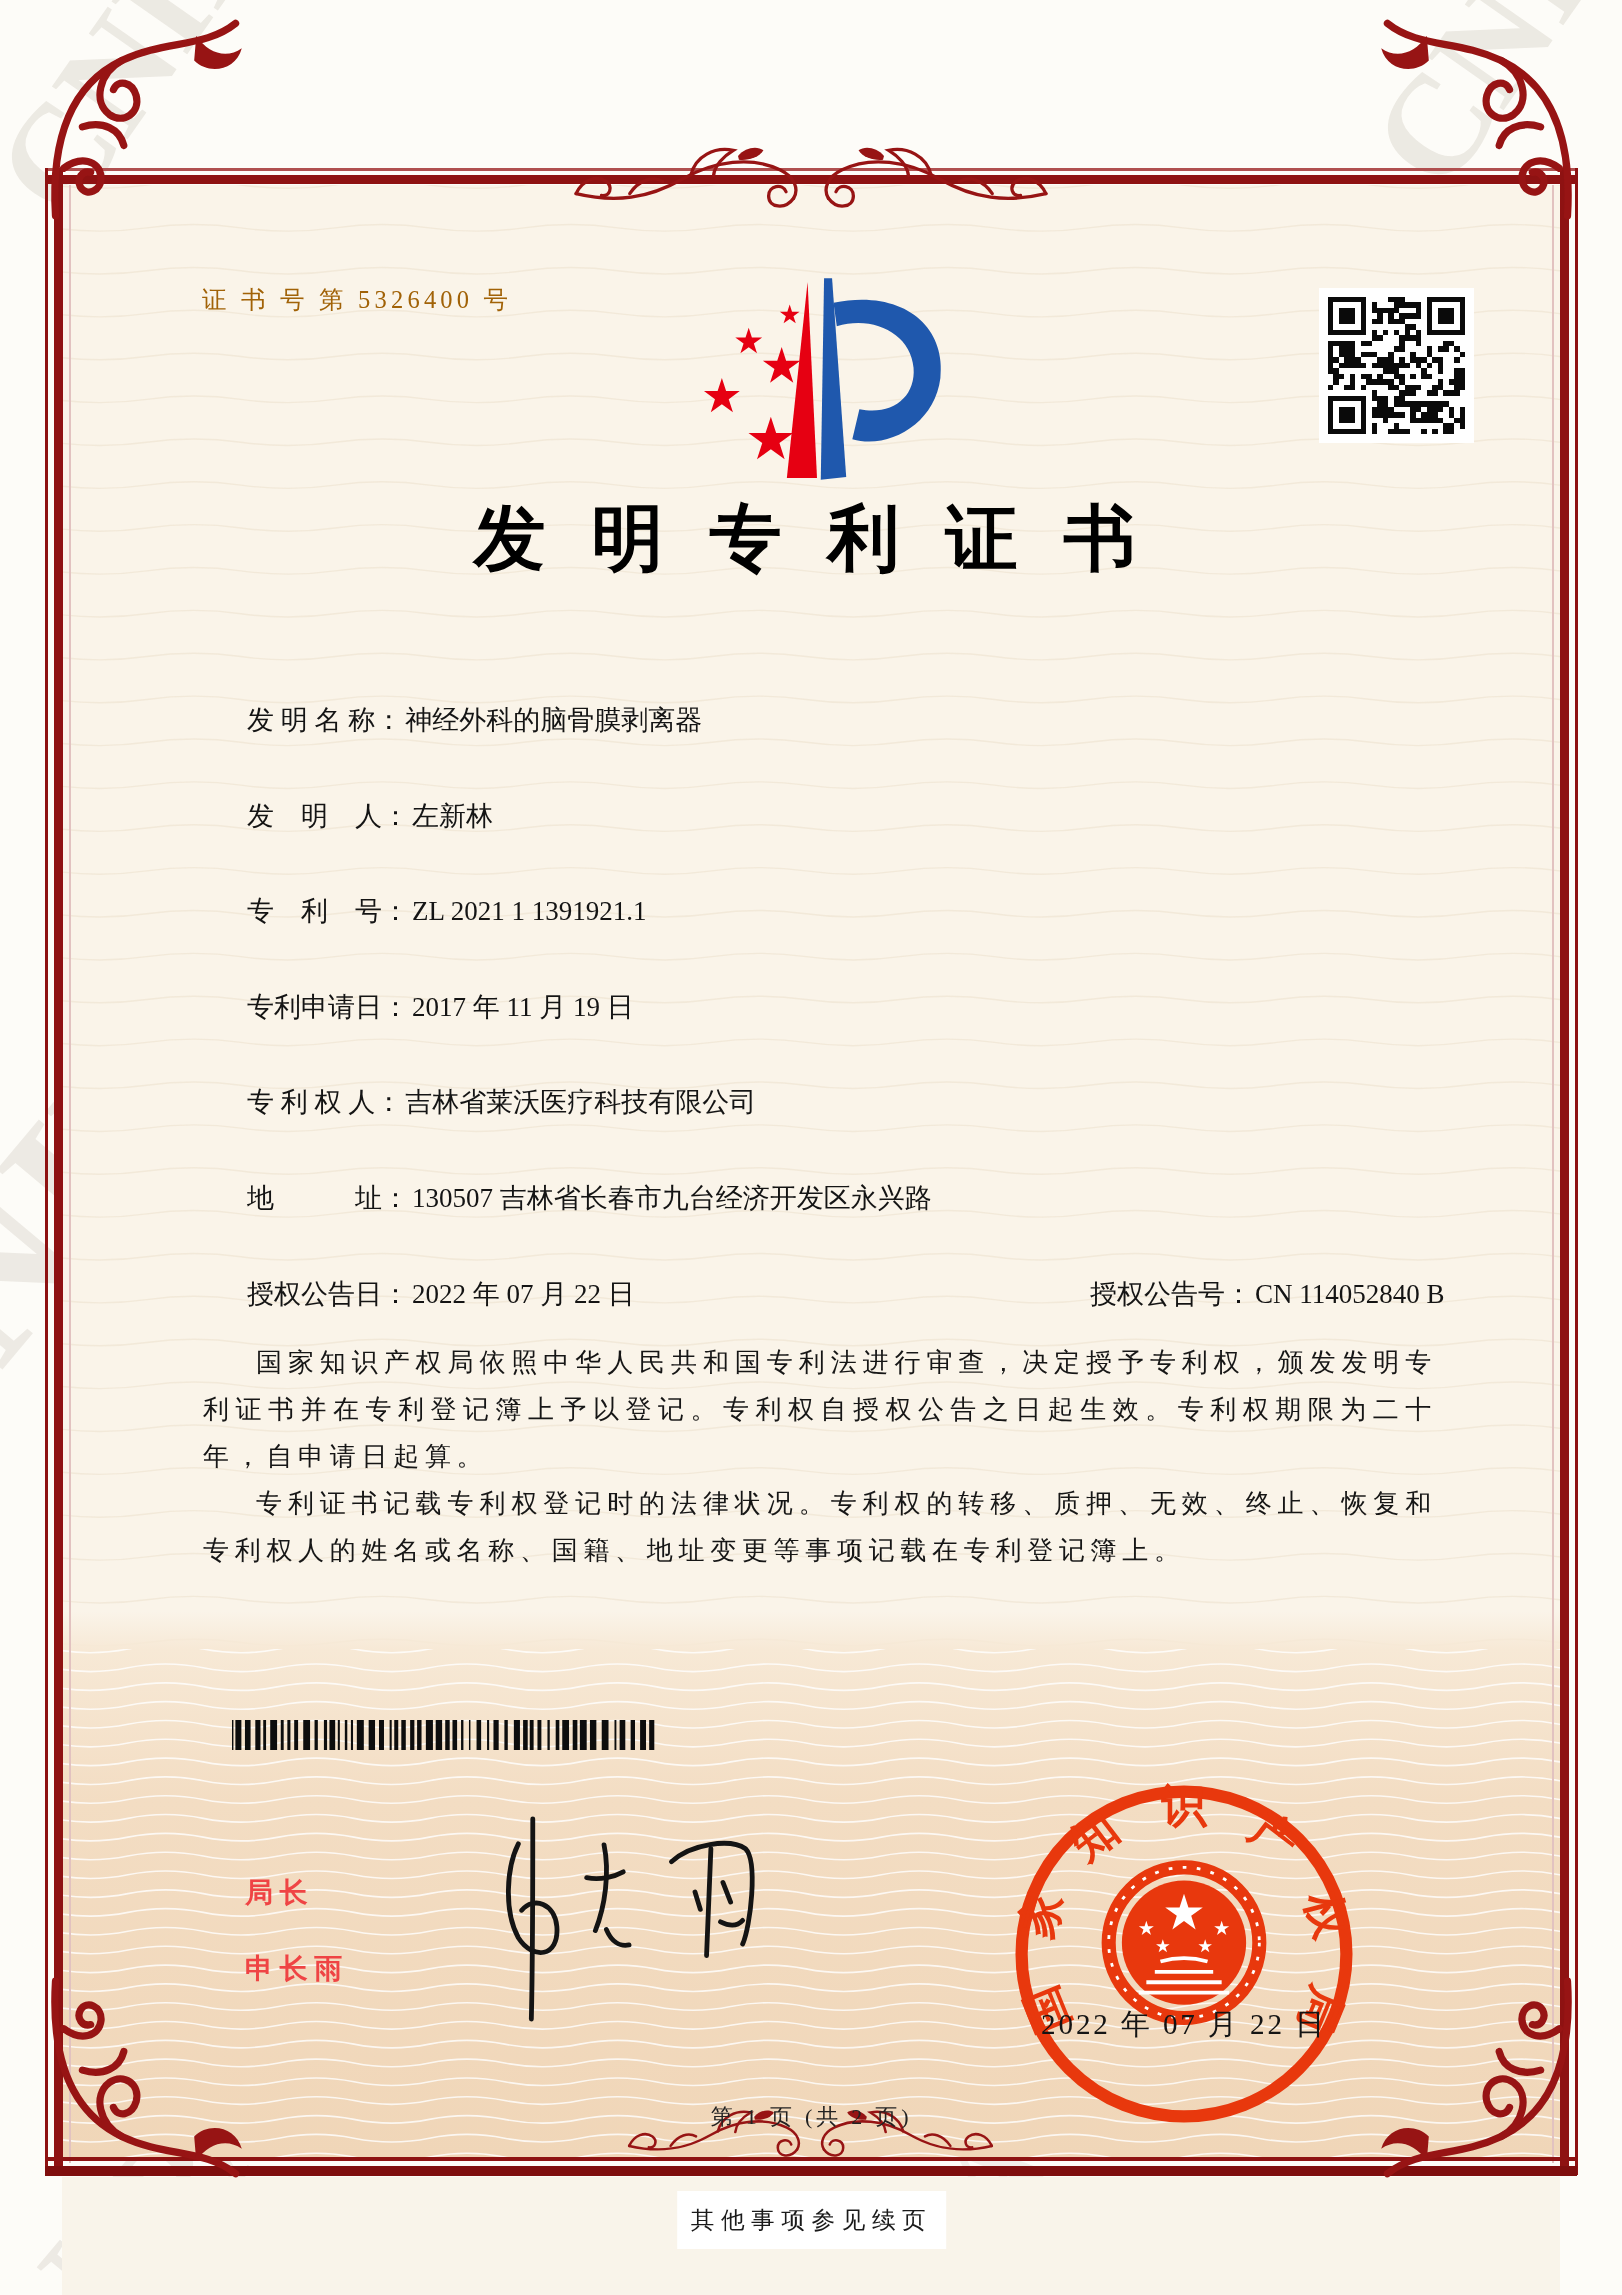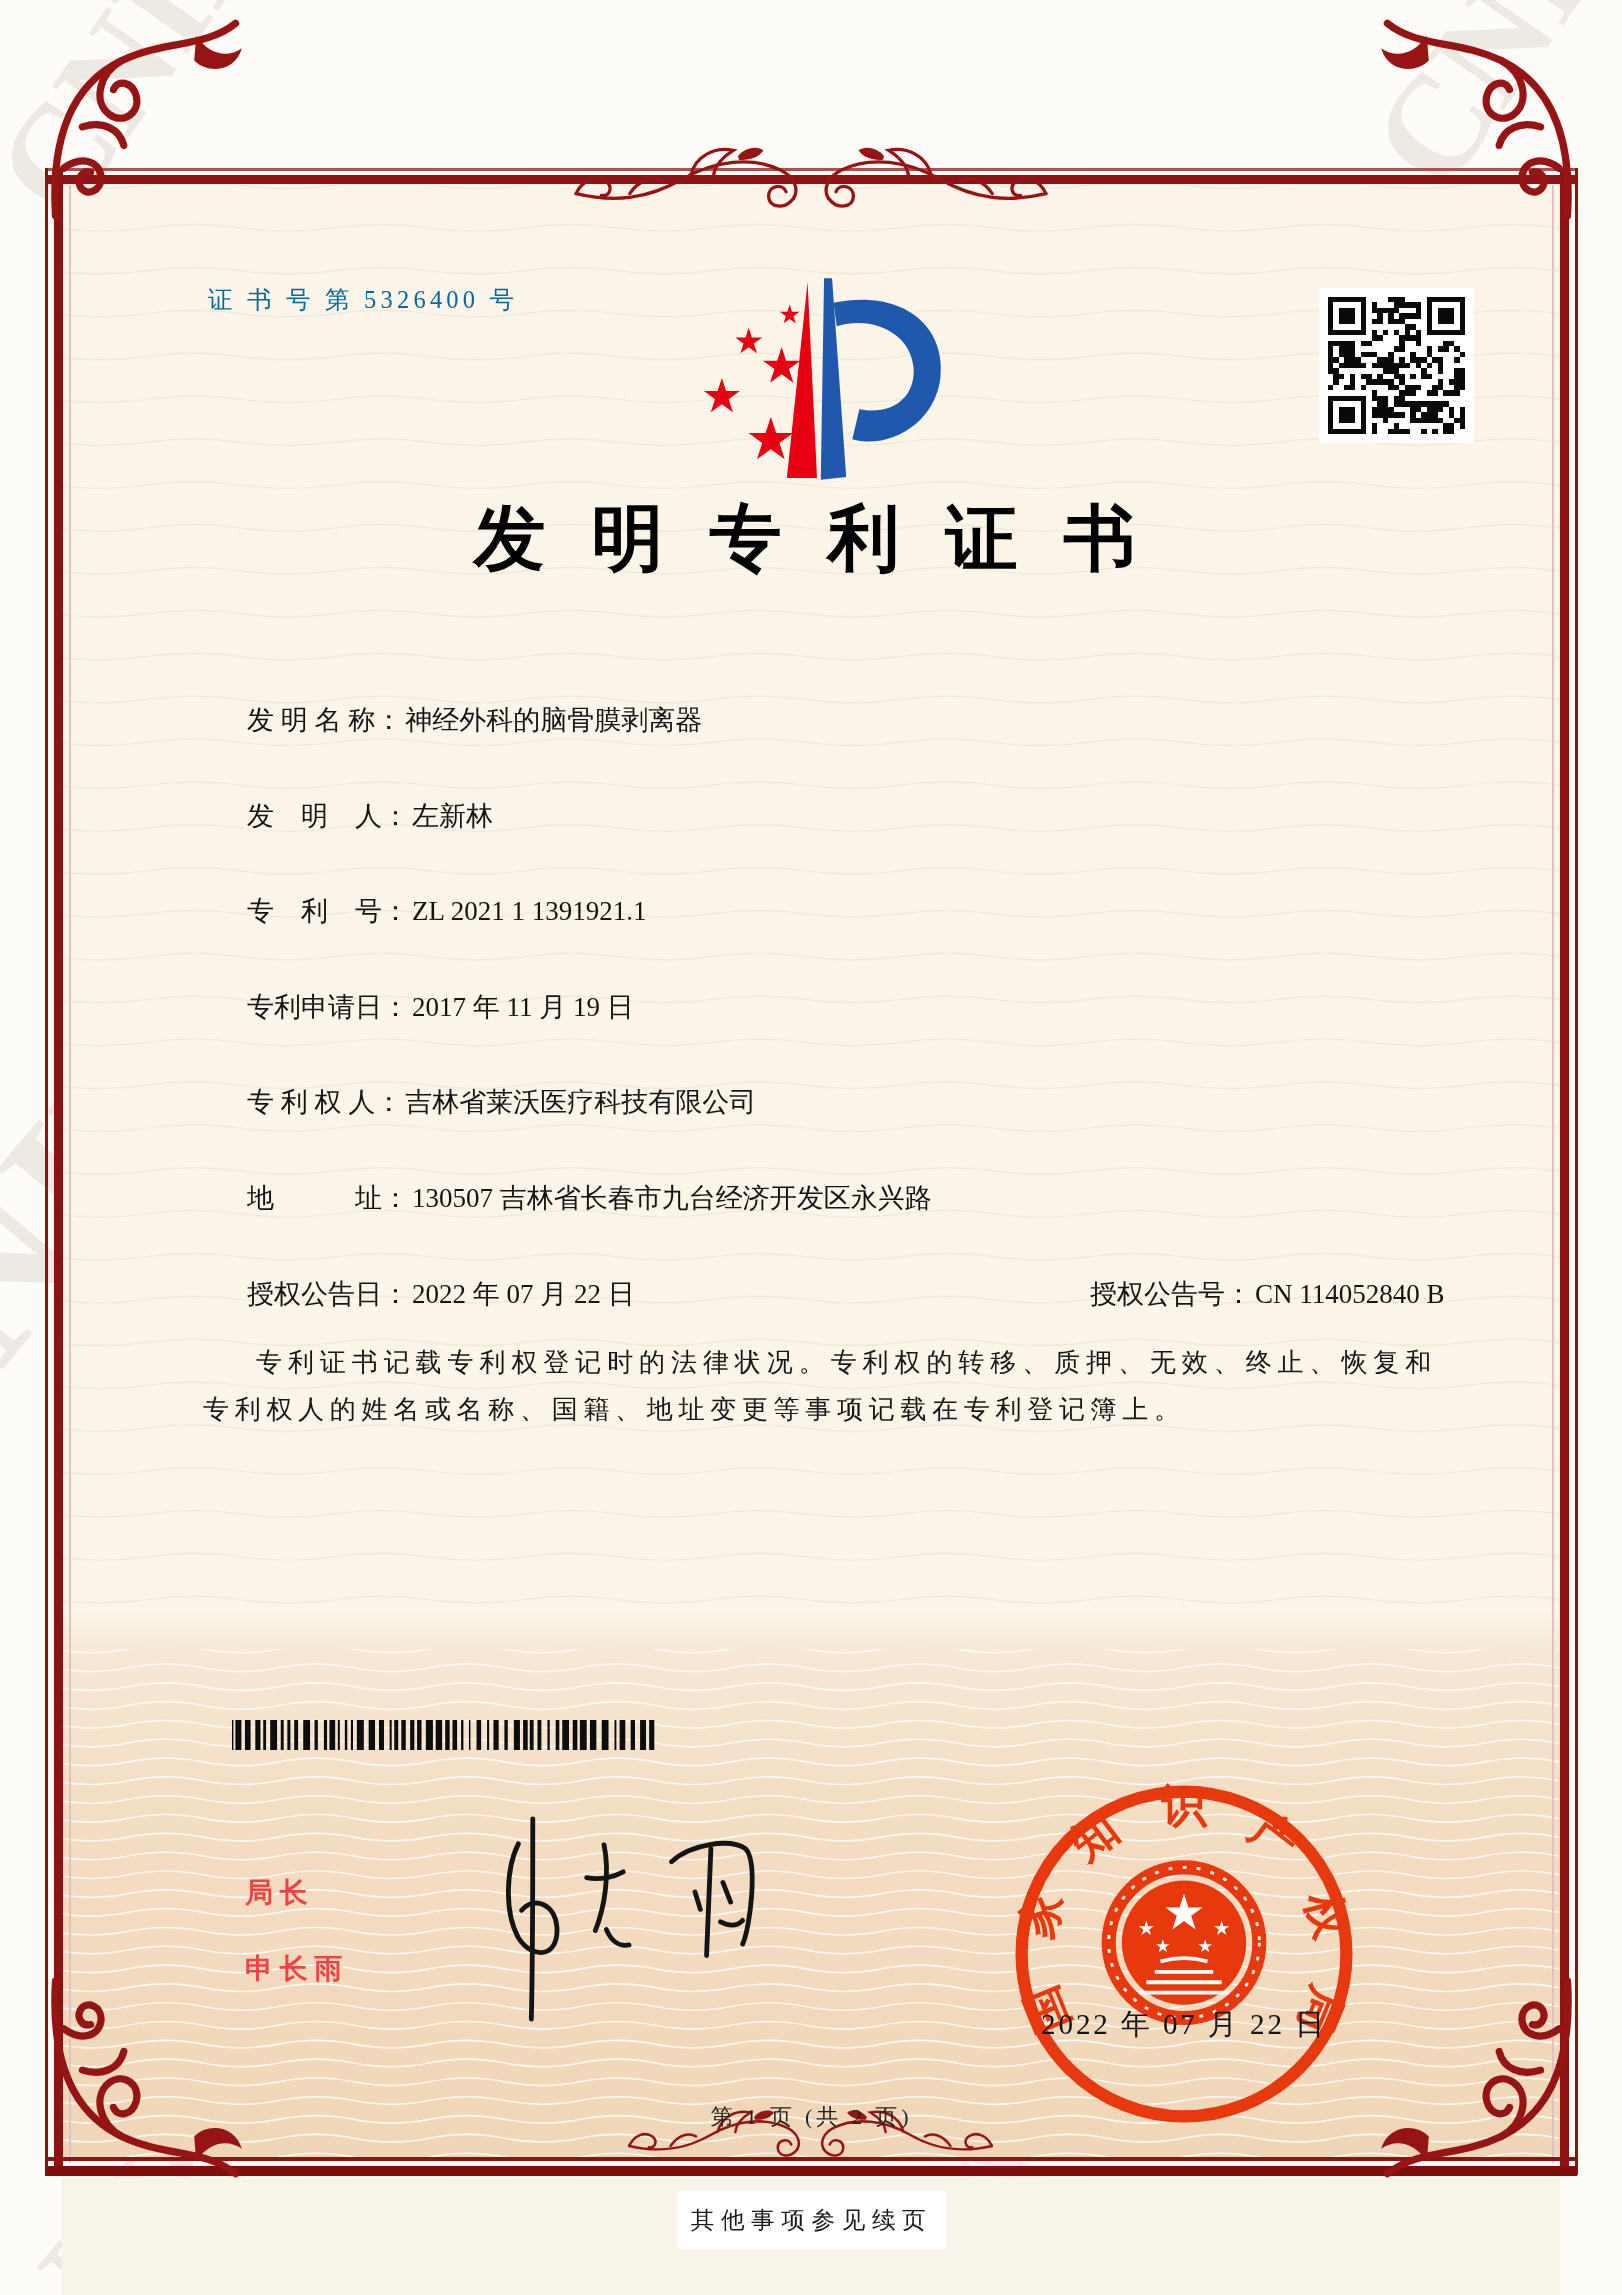--- a/index.html
+++ b/index.html
@@ -17,21 +17,21 @@
   #inner{position:absolute;left:62px;top:185px;width:1498px;height:1972px;background:#faf4e9;overflow:hidden;}
   #peach{position:absolute;left:0;top:1464px;width:1498px;height:508px;
          background:linear-gradient(#f7e9d6 0%,#f3ddc3 30%,#f0d6b8 100%);}
   #peach-fade{position:absolute;left:0;top:1426px;width:1498px;height:38px;
          background:linear-gradient(rgba(247,233,214,0),rgba(247,233,214,1));}
   #bottom-strip{position:absolute;left:62px;top:2177px;width:1498px;height:118px;background:#f9f4ea;}
   svg.fill{position:absolute;left:0;top:0;width:100%;height:100%;}
   
   .corner{position:absolute;width:207px;height:207px;}
   
-  #cert-no{position:absolute;left:208px;top:283px;font-size:24.5px;letter-spacing:4.2px;color:#0369a1;}
+  #cert-no{position:absolute;left:202px;top:283px;font-size:24.5px;letter-spacing:4.2px;color:#a16207;}
   #logo{position:absolute;left:671px;top:258px;width:292px;height:243px;}
   #qr{position:absolute;left:1319px;top:288px;width:155px;height:155px;background:#fff;padding:0;}
   #qr svg{position:absolute;left:9.4px;top:9.4px;width:137px;height:137px;shape-rendering:crispEdges;}
   #title{position:absolute;left:0;top:491px;width:1623px;margin:0;text-align:center;
          font-size:72px;font-weight:700;letter-spacing:14px;color:#000;}
   .field-row{position:absolute;left:214px;font-size:27px;white-space:nowrap;color:#141414;}
   .field-row .lab{display:inline-block;margin-left:33px;}
   .field-row .val{margin-left:3px;}
   #grant-right{position:absolute;left:843px;top:0;}
   #body-text{position:absolute;left:203px;top:1339px;width:1234px;font-size:26px;line-height:47px;
@@ -559,20 +559,21 @@
     <span class="lab">地　　　址：</span><span class="val">130507 吉林省长春市九台经济开发区永兴路</span>
   </div>
   <div class="field-row" style="top:1276px;width:1347px;">
     <span class="lab">授权公告日：</span><span class="val">2022 年 07 月 22 日</span>
     <span id="grant-right">
       <span class="lab">授权公告号：</span><span class="val">CN 114052840 B</span>
     </span>
   </div>
 
   <div id="body-text">
+    <p>国家知识产权局依照中华人民共和国专利法进行审查，决定授予专利权，颁发发明专利证书并在专利登记簿上予以登记。专利权自授权公告之日起生效。专利权期限为二十年，自申请日起算。</p>
     <p>专利证书记载专利权登记时的法律状况。专利权的转移、质押、无效、终止、恢复和专利权人的姓名或名称、国籍、地址变更等事项记载在专利登记簿上。</p>
   </div>
 
   <svg id="barcode" viewBox="0 0 900 64" preserveAspectRatio="none">
       <rect x="0.0" y="0" width="3.0" height="64" fill="#0d0d0d"></rect>
       <rect x="7.2" y="0" width="12.7" height="64" fill="#0d0d0d"></rect>
       <rect x="27.5" y="0" width="11.9" height="64" fill="#0d0d0d"></rect>
       <rect x="49.5" y="0" width="10.9" height="64" fill="#0d0d0d"></rect>
       <rect x="66.3" y="0" width="6.0" height="64" fill="#0d0d0d"></rect>
       <rect x="81.1" y="0" width="14.6" height="64" fill="#0d0d0d"></rect>

